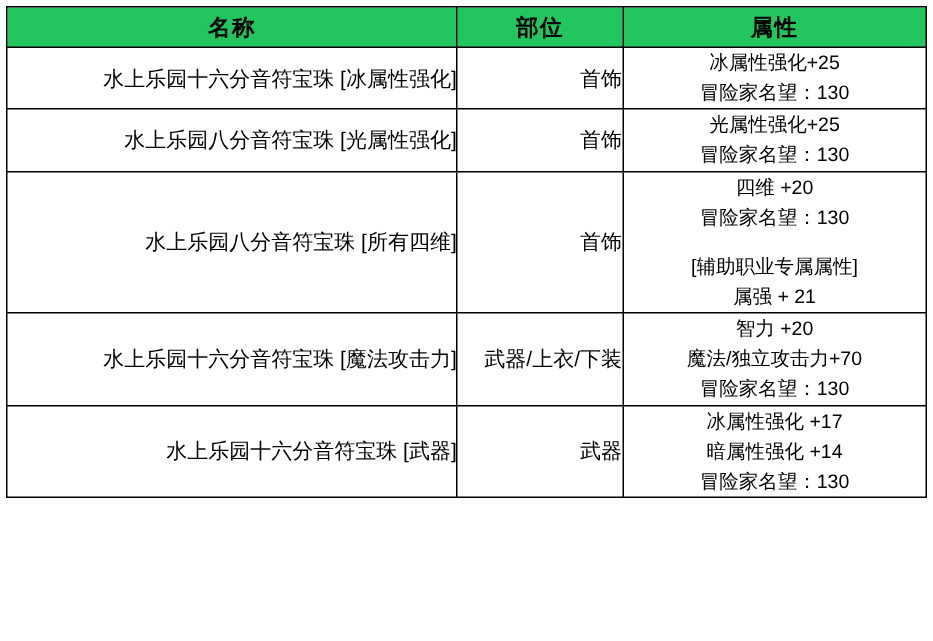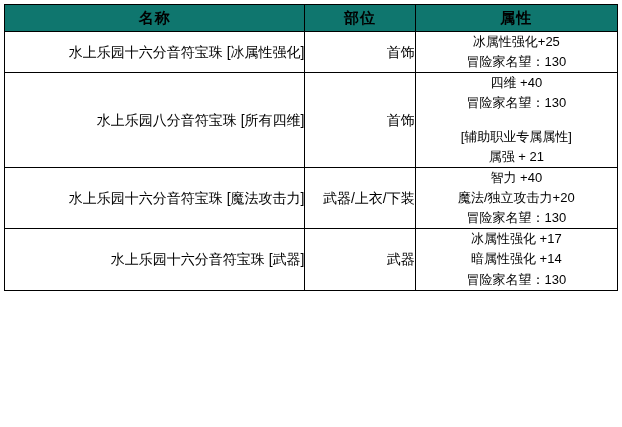--- a/index.html
+++ b/index.html
@@ -27,21 +27,21 @@
     table-layout: fixed;
     font-size: 13px;
   }
   table.item-table th,
   table.item-table td {
     border: 1px solid #000000;
     padding: 0;
     vertical-align: middle;
   }
   thead th {
-    background: #0f766e;
+    background: #22c55e;
     height: 26px;
     font-weight: bold;
     font-size: 15px;
     text-align: center;
     letter-spacing: 1px;
   }
   .col-name  { width: 300px; }
   .col-part  { width: 110px; }
   .col-attr  { width: 202px; }
 
@@ -87,36 +87,44 @@
     <tbody>
       <tr>
         <td class="name-cell">水上乐园十六分音符宝珠 [冰属性强化]</td>
         <td class="part-cell">首饰</td>
         <td class="attr-cell">
           <span class="attr-line">冰属性强化+25</span>
           <span class="attr-line">冒险家名望：130</span>
         </td>
       </tr>
       <tr>
+        <td class="name-cell">水上乐园八分音符宝珠 [光属性强化]</td>
+        <td class="part-cell">首饰</td>
+        <td class="attr-cell">
+          <span class="attr-line">光属性强化+25</span>
+          <span class="attr-line">冒险家名望：130</span>
+        </td>
+      </tr>
+      <tr>
         <td class="name-cell">水上乐园八分音符宝珠 [所有四维]</td>
         <td class="part-cell">首饰</td>
         <td class="attr-cell">
-          <span class="attr-line">四维 +40</span>
+          <span class="attr-line">四维 +20</span>
           <span class="attr-line">冒险家名望：130</span>
           <span class="attr-line blank"></span>
           <span class="attr-line">[辅助职业专属属性]</span>
           <span class="attr-line">属强 + 21</span>
         </td>
       </tr>
       <tr>
         <td class="name-cell">水上乐园十六分音符宝珠 [魔法攻击力]</td>
         <td class="part-cell">武器/上衣/下装</td>
         <td class="attr-cell">
-          <span class="attr-line">智力 +40</span>
-          <span class="attr-line">魔法/独立攻击力+20</span>
+          <span class="attr-line">智力 +20</span>
+          <span class="attr-line">魔法/独立攻击力+70</span>
           <span class="attr-line">冒险家名望：130</span>
         </td>
       </tr>
       <tr>
         <td class="name-cell">水上乐园十六分音符宝珠 [武器]</td>
         <td class="part-cell">武器</td>
         <td class="attr-cell">
           <span class="attr-line">冰属性强化 +17</span>
           <span class="attr-line">暗属性强化 +14</span>
           <span class="attr-line">冒险家名望：130</span>

